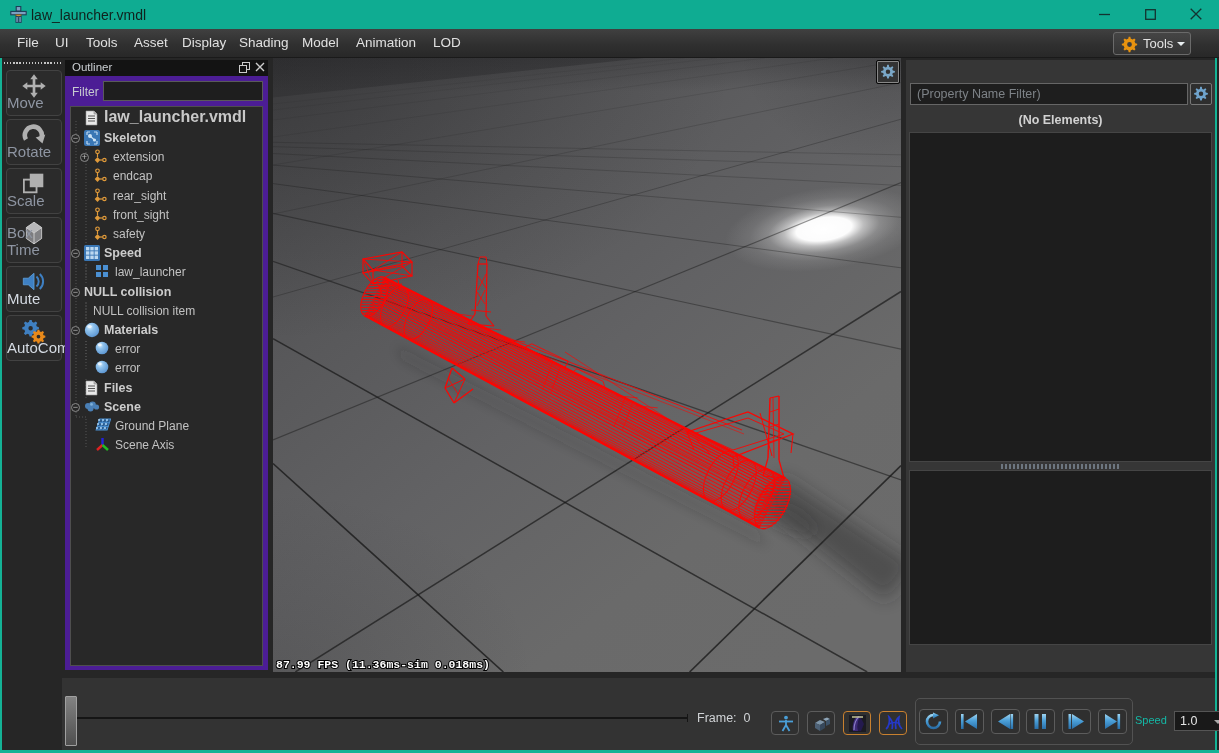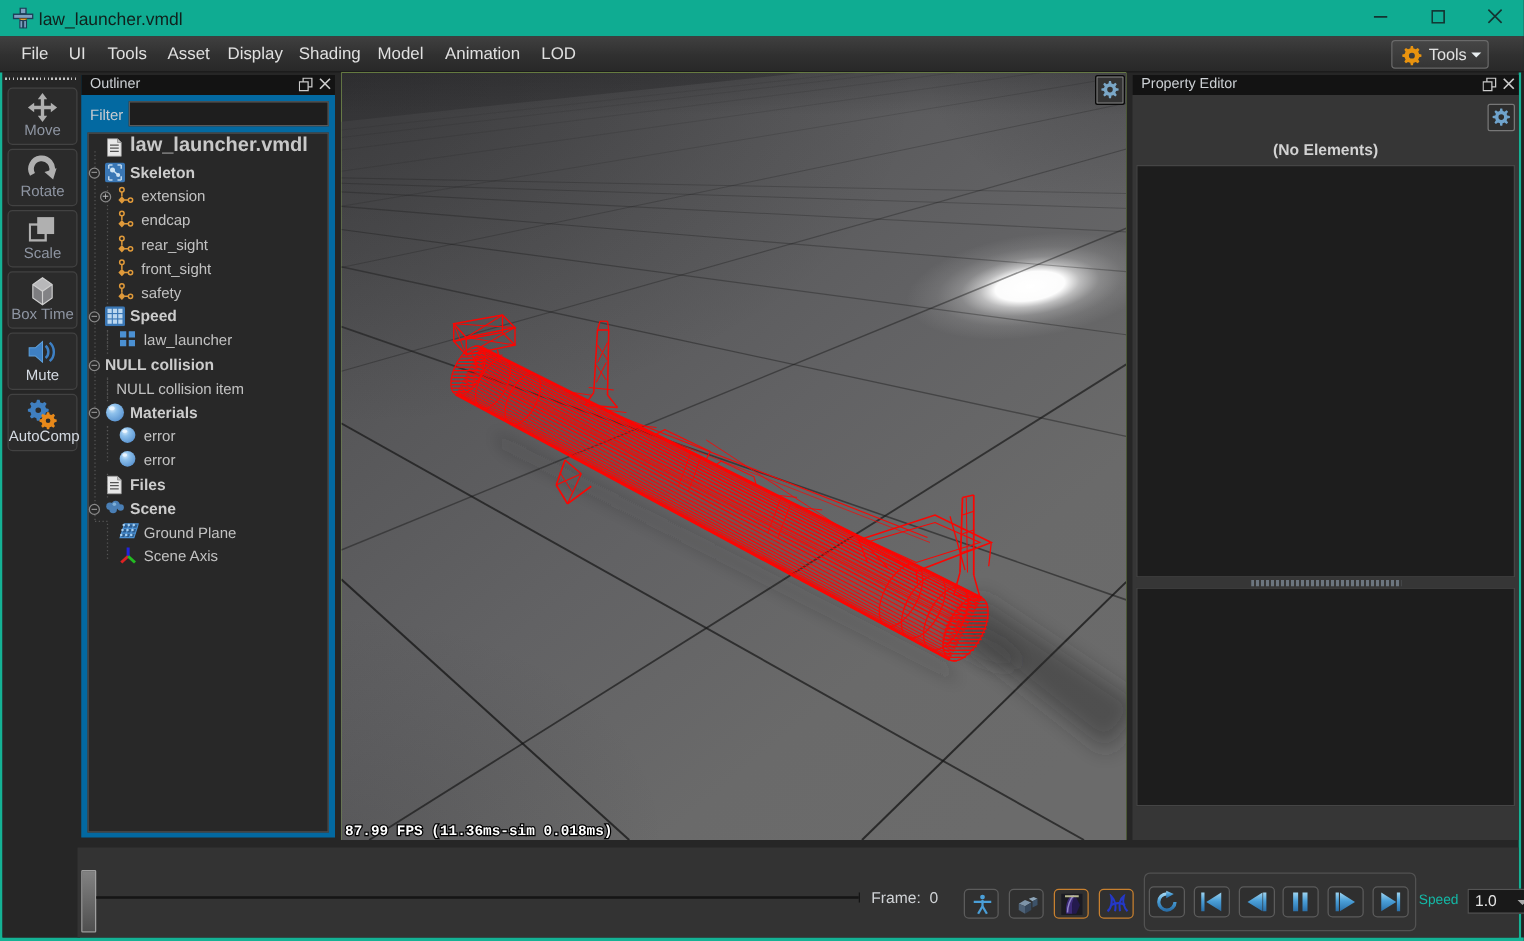--- a/index.html
+++ b/index.html
@@ -16,25 +16,25 @@
 #toolsbtn .tarrow{position:absolute;right:5px;top:9px;width:0;height:0;border-left:4px solid transparent;border-right:4px solid transparent;border-top:4.5px solid #e8eef0}
 
 #bl{position:absolute;left:0;top:58px;width:2px;height:695px;background:#14b295}
 #br{position:absolute;left:1215px;top:58px;width:2px;height:695px;background:#14b295}
 #bb{position:absolute;left:0;top:750px;width:1219px;height:3px;background:#14b295}
 #brr{position:absolute;left:1217px;top:58px;width:2px;height:695px;background:#232323}
 
 #lrail{position:absolute;left:2px;top:58px;width:62px;height:692px;background:#262626}
 .dots{position:absolute;left:2px;top:4px;width:59px;height:2px;background-image:repeating-linear-gradient(90deg,#c4c4c4 0,#c4c4c4 1.3px,transparent 1.3px,transparent 3.1px)}
 .tbtn{position:absolute;left:4px;width:56px;height:46px;background:#2b2b2b;border:1px solid #424242;border-radius:4px}
-.tbtn .lbl{position:absolute;left:0;right:0;bottom:4px;text-align:center;font-size:12px;color:#8e95a2}
+.tbtn .lbl{position:absolute;left:0;right:0;bottom:4px;font-size:15px;color:#8e95a2}
 .tbtn .lbl.on{color:#d4dae2}
 .tbtn svg{position:absolute;left:50%;top:3px;transform:translateX(-50%)}
 
-#outliner{position:absolute;left:65px;top:60px;width:203px;height:610px;background:#0369a1}
+#outliner{position:absolute;left:65px;top:60px;width:203px;height:610px;background:#4c1d95}
 .docktitle{position:absolute;left:0;top:0;right:0;height:16px;background:#131313}
 .docktitle .dt{position:absolute;left:7px;top:1px;font-size:11.5px;color:#ccd0d4}
 .dockbtns{position:absolute;right:3px;top:2px}
 #outliner .filterlbl{position:absolute;left:7px;top:25px;font-size:12px;color:#c8cbd0}
 #outliner .filterbox{position:absolute;left:38px;top:21px;right:5px;height:20px;background:#1e1e1e;border:1px solid #5a5a5a}
 #otree{position:absolute;left:5px;top:46px;right:5px;bottom:4px;background:#282828;border:1px solid #4e4e4e}
 .trow{position:absolute;left:0;height:19px;white-space:nowrap}
 .trow .tx{position:absolute;top:2px;font-size:12px;color:#c2c2c2}
 .trow .tx.b{font-weight:bold;color:#cccccc;font-size:12.5px}
 .trow .tx.root{font-weight:bold;color:#c8c8c8;font-size:16px;top:-2px}
@@ -653,28 +653,23 @@
 <text x="276" y="668" font-family="Liberation Mono, monospace" font-size="11.5" font-weight="bold" fill="#ffffff" stroke="#000000" stroke-width="2" paint-order="stroke">87.99 FPS (11.36ms-sim 0.018ms)</text>
 </g>
 </svg>
     <div id="vgear">
       <svg style="position:absolute;left:3px;top:3px" width="16" height="16" viewBox="0 0 20 20">
           <path fill="#7aa7c7" d="M9 1 L11 1 L11.5 3.6 A6 6 0 0 1 13.2 4.3 L15.4 2.8 L16.8 4.2 L15.3 6.4 A6 6 0 0 1 16 8.1 L18.6 8.6 L18.6 10.6 L16 11.1 A6 6 0 0 1 15.3 12.8 L16.8 15 L15.4 16.4 L13.2 14.9 A6 6 0 0 1 11.5 15.6 L11 18.2 L9 18.2 L8.5 15.6 A6 6 0 0 1 6.8 14.9 L4.6 16.4 L3.2 15 L4.7 12.8 A6 6 0 0 1 4 11.1 L1.4 10.6 L1.4 8.6 L4 8.1 A6 6 0 0 1 4.7 6.4 L3.2 4.2 L4.6 2.8 L6.8 4.3 A6 6 0 0 1 8.5 3.6 Z M10 6.8 A2.8 2.8 0 1 0 10 12.4 A2.8 2.8 0 1 0 10 6.8 Z"></path>
         </svg>
     </div>
   </div>
   <div id="peditor">
-    <div class="docktitle">
-        <span class="dt">Property Editor</span>
-      <svg class="dockbtns" width="26" height="12" viewBox="0 0 26 12">
-          <rect x="3.5" y="0.5" width="7" height="7" fill="none" stroke="#ccc" stroke-width="1"></rect>
-          <rect x="0.5" y="3.5" width="7" height="7" fill="#131313" stroke="#ccc" stroke-width="1"></rect>
-          <path d="M17 1 L25 9 M25 1 L17 9" stroke="#ccc" stroke-width="1.4"></path>
-        </svg>
-    </div>
+    <div class="pfilter">
+        <span>(Property Name Filter)</span>
+      </div>
     <div id="pgear">
         <svg style="position:absolute;left:2px;top:2px" width="16" height="16" viewBox="0 0 20 20">
           <path fill="#6fa3cc" d="M9 1 L11 1 L11.5 3.6 A6 6 0 0 1 13.2 4.3 L15.4 2.8 L16.8 4.2 L15.3 6.4 A6 6 0 0 1 16 8.1 L18.6 8.6 L18.6 10.6 L16 11.1 A6 6 0 0 1 15.3 12.8 L16.8 15 L15.4 16.4 L13.2 14.9 A6 6 0 0 1 11.5 15.6 L11 18.2 L9 18.2 L8.5 15.6 A6 6 0 0 1 6.8 14.9 L4.6 16.4 L3.2 15 L4.7 12.8 A6 6 0 0 1 4 11.1 L1.4 10.6 L1.4 8.6 L4 8.1 A6 6 0 0 1 4.7 6.4 L3.2 4.2 L4.6 2.8 L6.8 4.3 A6 6 0 0 1 8.5 3.6 Z M10 6.8 A2.8 2.8 0 1 0 10 12.4 A2.8 2.8 0 1 0 10 6.8 Z"></path>
         </svg>
       </div>
     <div id="noel">(No Elements)</div>
     <div id="pbox1"></div>
     <div id="psplit"></div>
     <div id="pbox2"></div>
   </div>

